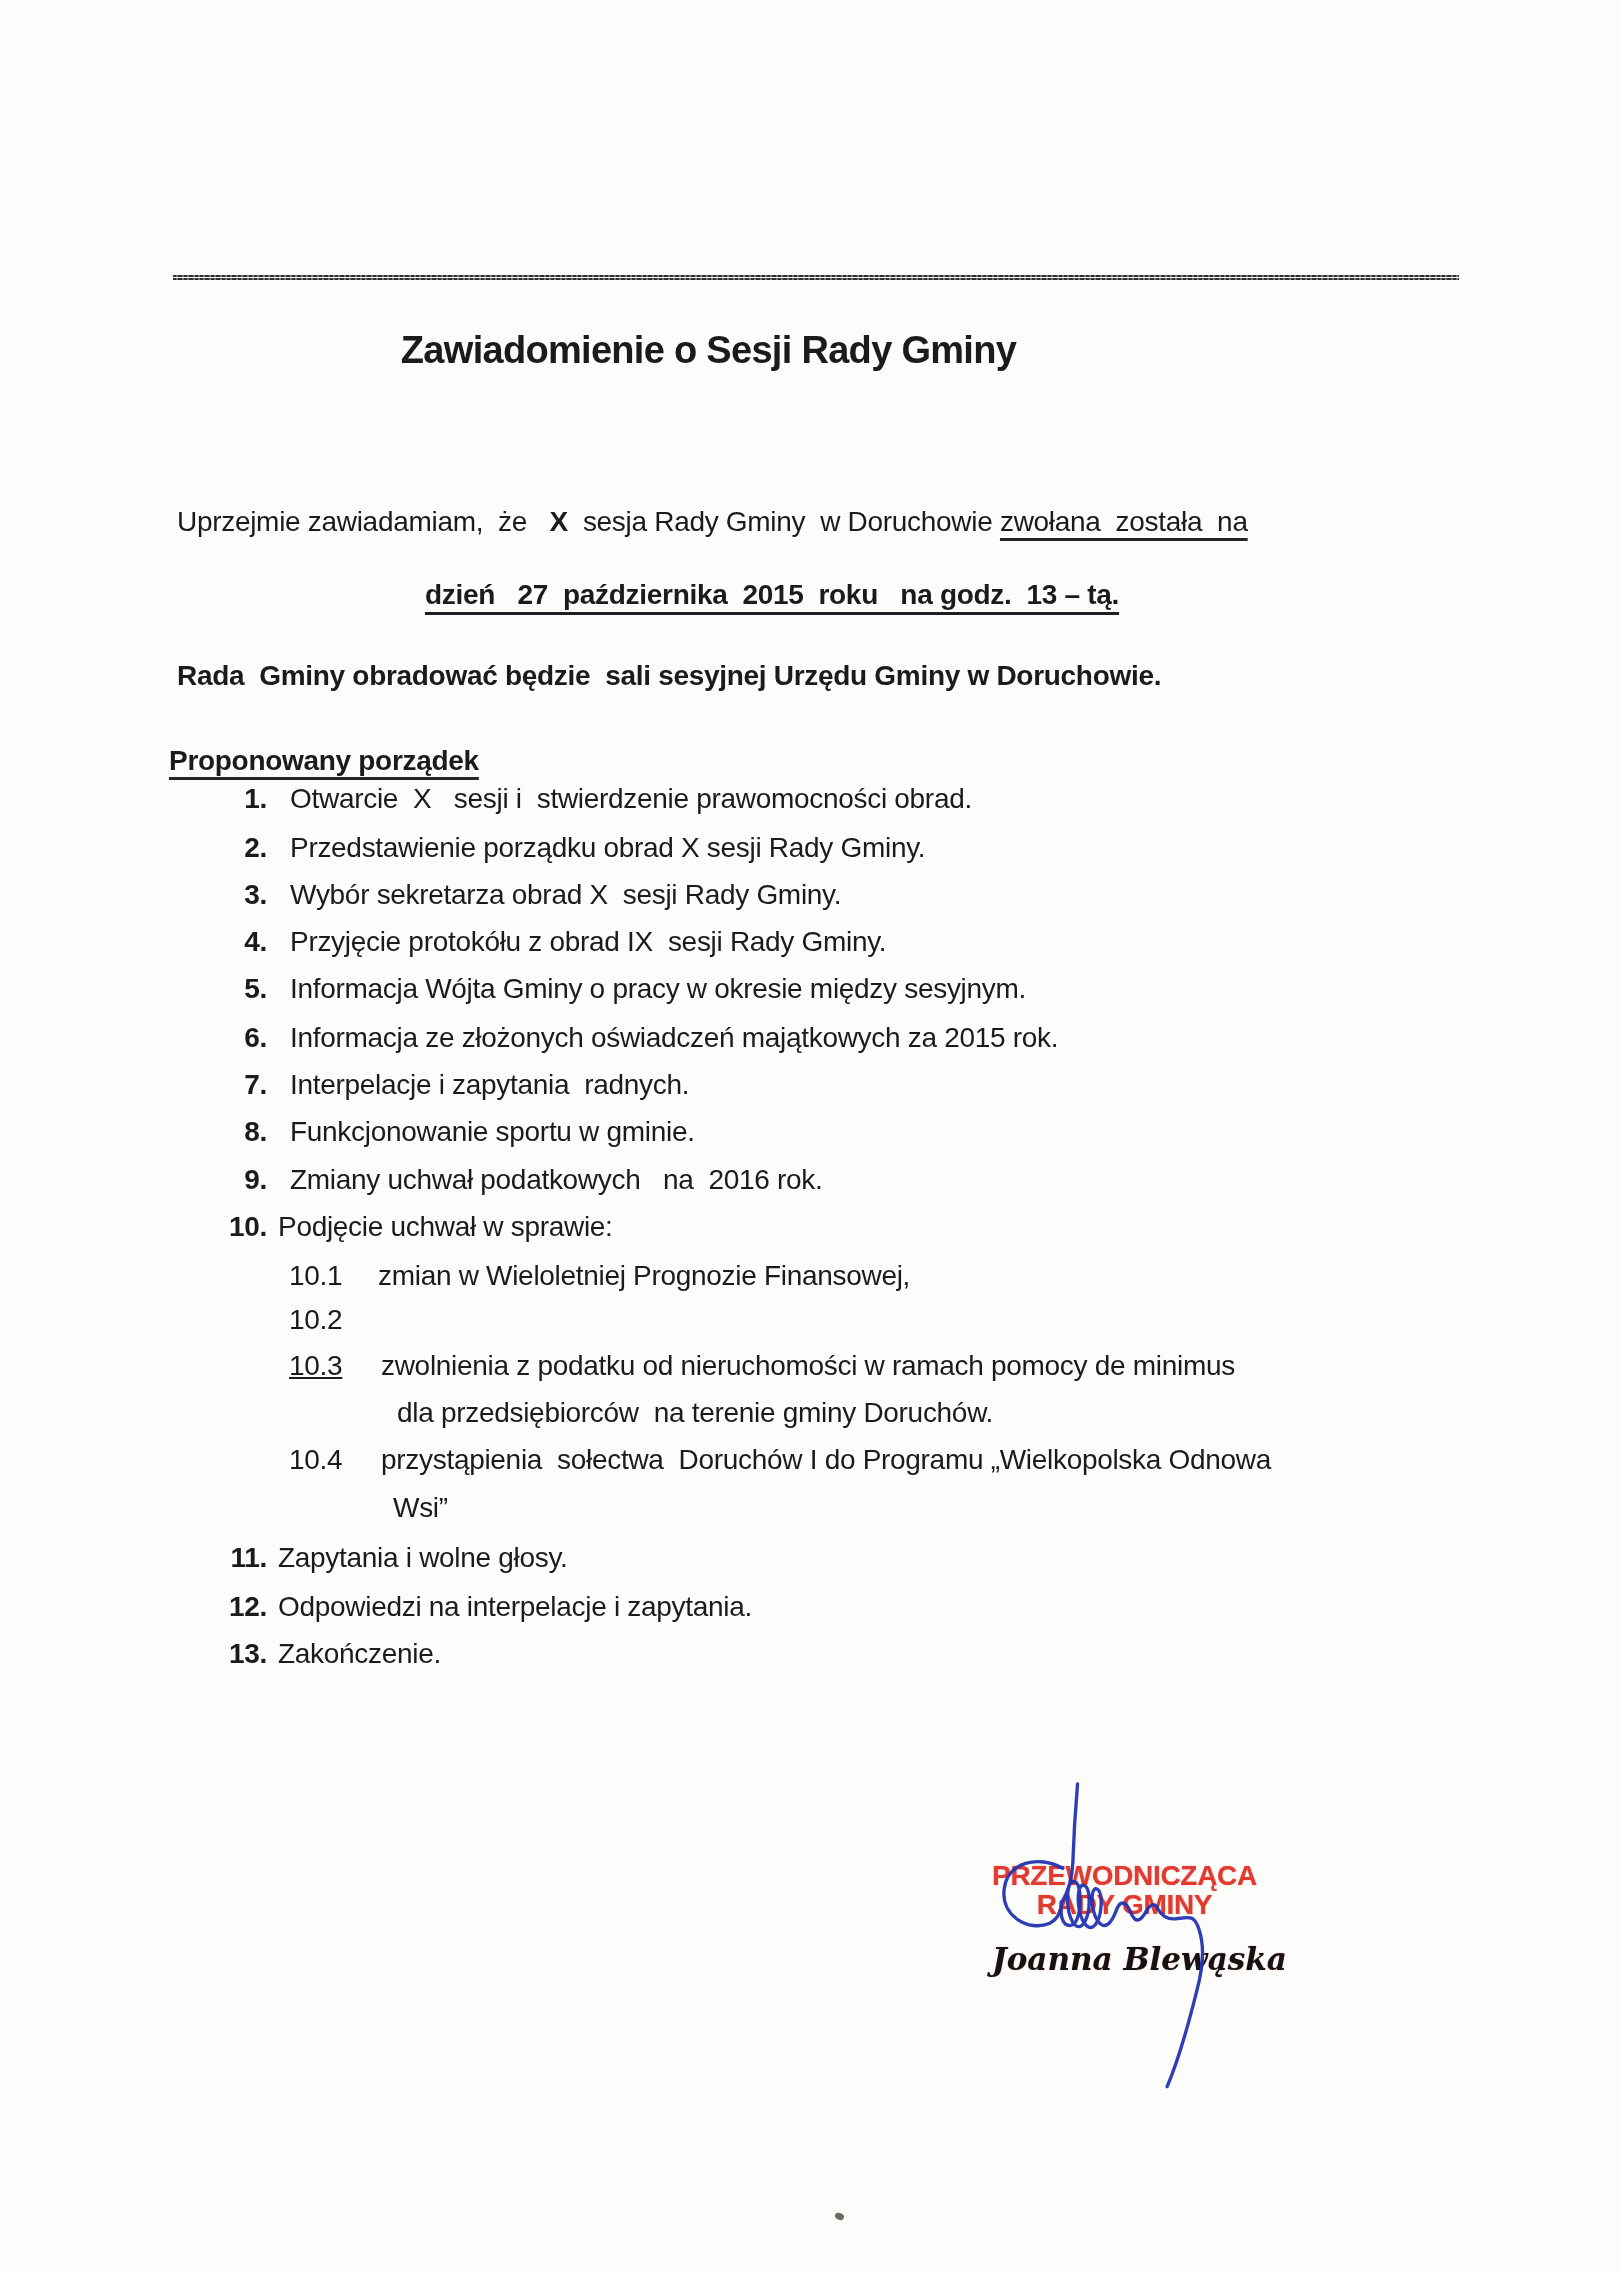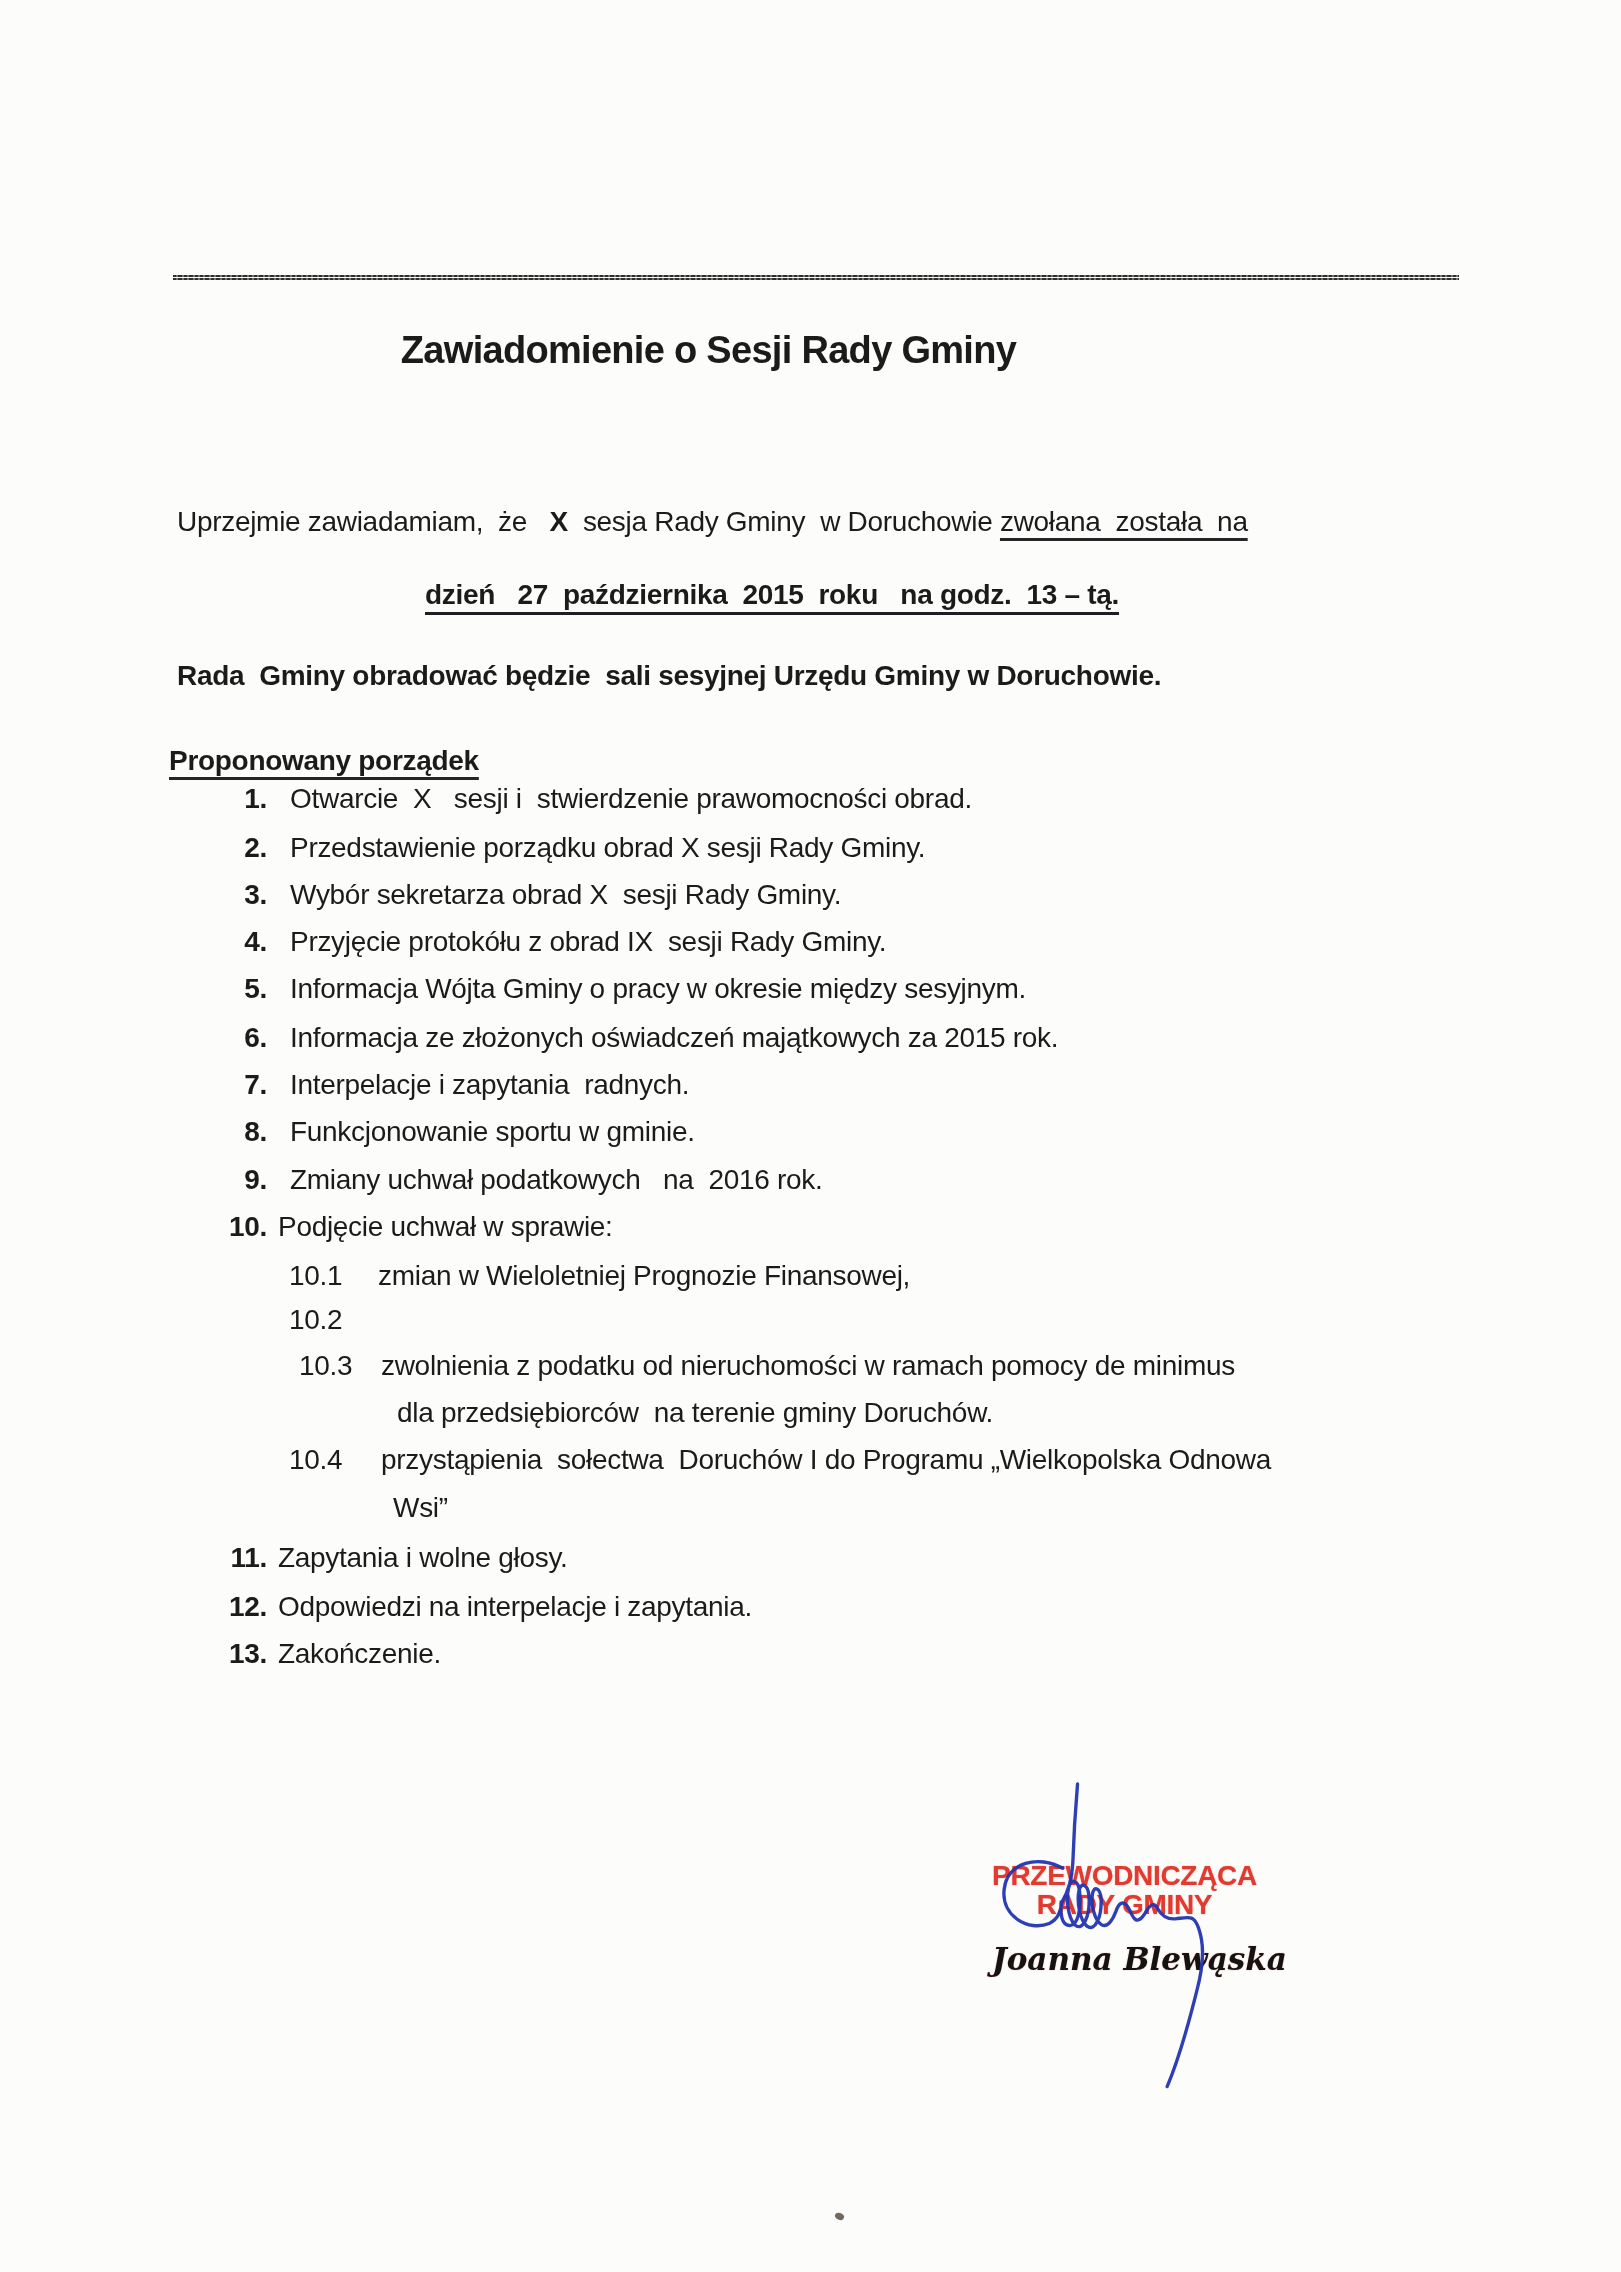--- a/index.html
+++ b/index.html
@@ -93,21 +93,21 @@
   <div class="abs t42" style="left:290px;top:1163px;">Zmiany uchwał podatkowych   na  2016 rok.</div>
 
   <div class="num t42" style="left:202px;top:1210px;">10.</div>
   <div class="abs t42" style="left:278px;top:1210px;">Podjęcie uchwał w sprawie:</div>
 
   <div class="subnum t42" style="left:289px;top:1259px;">10.1</div>
   <div class="abs t42" style="left:378px;top:1259px;">zmian w Wieloletniej Prognozie Finansowej,</div>
 
   <div class="subnum t42" style="left:289px;top:1303px;">10.2</div>
 
-  <div class="subnum t42" style="left:299px;top:1349px;">10.3</div>
+  <div class="subnum t42" style="left:289px;top:1349px;text-decoration:underline;">10.3</div>
   <div class="abs t42" style="left:381px;top:1349px;">zwolnienia z podatku od nieruchomości w ramach pomocy de minimus</div>
   <div class="abs t42" style="left:381px;top:1396px;margin-left:16px;">dla przedsiębiorców  na terenie gminy Doruchów.</div>
 
   <div class="subnum t42" style="left:289px;top:1443px;">10.4</div>
   <div class="abs t42" style="left:381px;top:1443px;">przystąpienia  sołectwa  Doruchów I do Programu „Wielkopolska Odnowa</div>
   <div class="abs t42" style="left:393px;top:1491px;">Wsi”</div>
 
   <div class="num t42" style="left:202px;top:1541px;">11.</div>
   <div class="abs t42" style="left:278px;top:1541px;">Zapytania i wolne głosy.</div>
 

